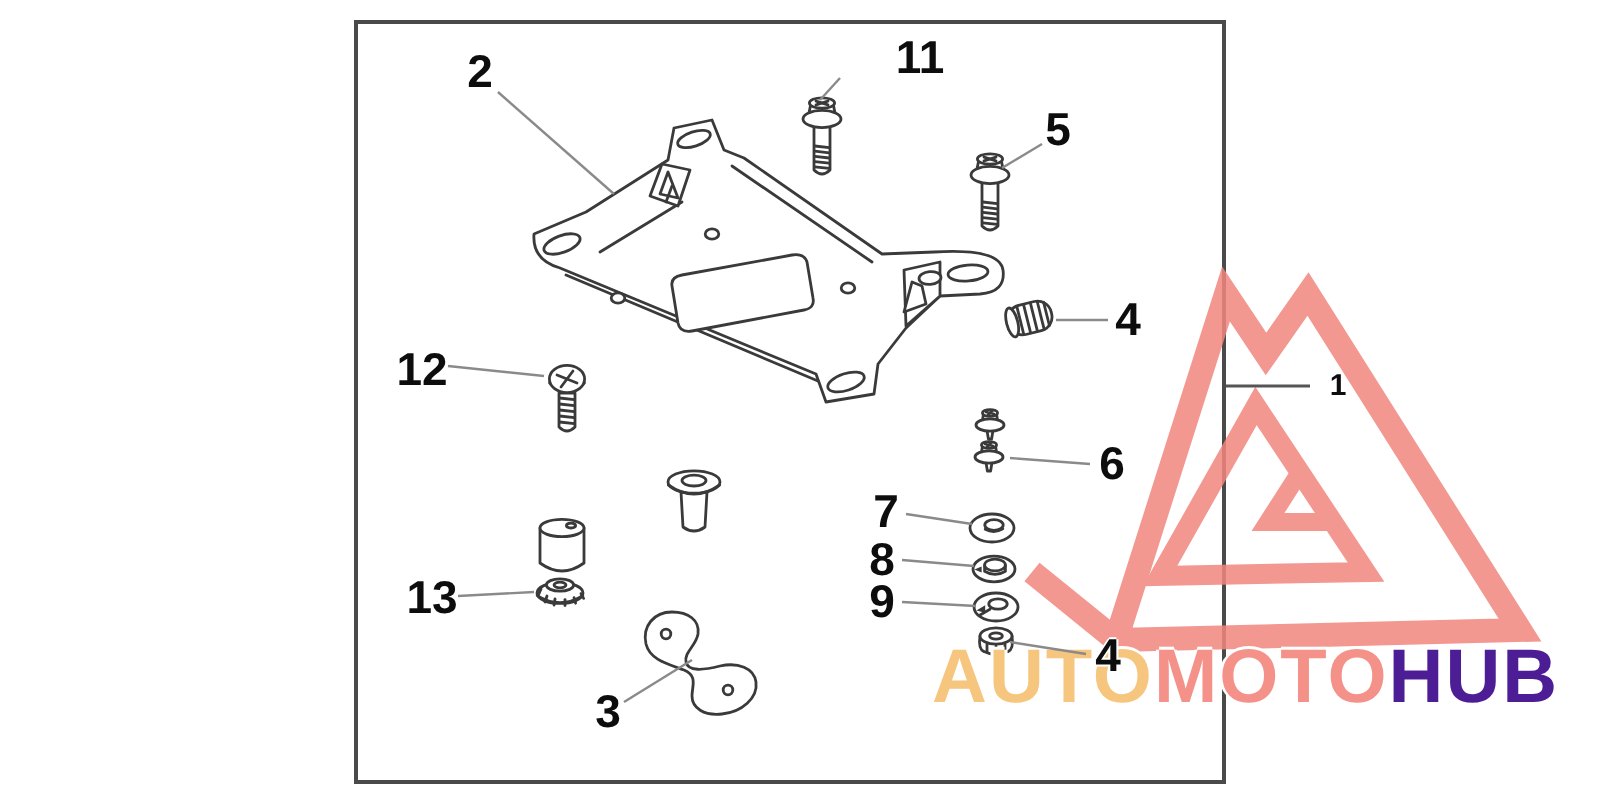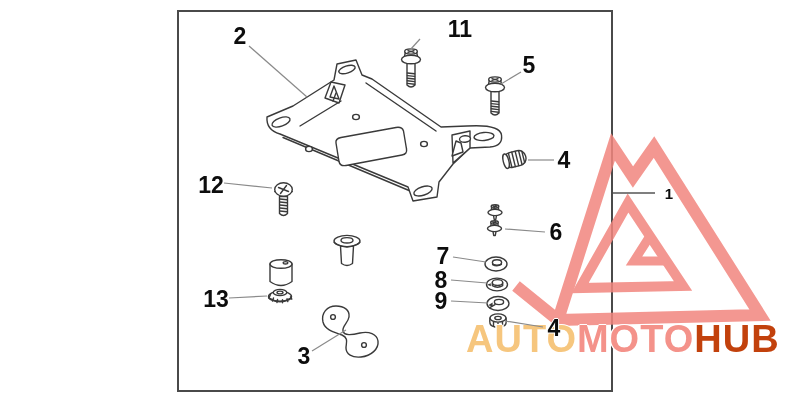--- a/index.html
+++ b/index.html
@@ -8,21 +8,21 @@
   .stage{position:absolute;left:0;top:0;width:800px;height:402px;}
   .frame{position:absolute;left:177px;top:10px;width:436px;height:382px;
          border:2px solid #4a4a4a;box-sizing:border-box;background:#ffffff;}
   svg.layer{position:absolute;left:0;top:0;}
   .wm-tri{opacity:0.85;}
   .brand{position:absolute;left:466px;top:320px;font-size:38px;font-weight:bold;
          letter-spacing:1px;line-height:1;white-space:nowrap;
          text-shadow:1.5px 0 0 #fff,-1.5px 0 0 #fff,0 1.5px 0 #fff,0 -1.5px 0 #fff;}
   .brand .auto{color:#f6c67e;text-align:right;}
   .brand .moto{color:#f4928a;}
-  .brand .hub{color:#c2410c;}
+  .brand .hub{color:#4c1d95;}
   .plabel{position:absolute;transform:translate(-50%,-50%);
           font-weight:bold;font-size:23px;color:#0d0d0d;
           text-shadow:1px 0 0 #fff,-1px 0 0 #fff,0 1px 0 #fff,0 -1px 0 #fff;}
   .plabel.small{font-size:15px;}
   
   #lbl-1 {left:669px;top:193px;}
   #lbl-2 {left:240px;top:36px;}
   #lbl-3 {left:304px;top:356px;}
   #lbl-4 {left:564px;top:160px;}
   #lbl-5 {left:529px;top:65px;}

